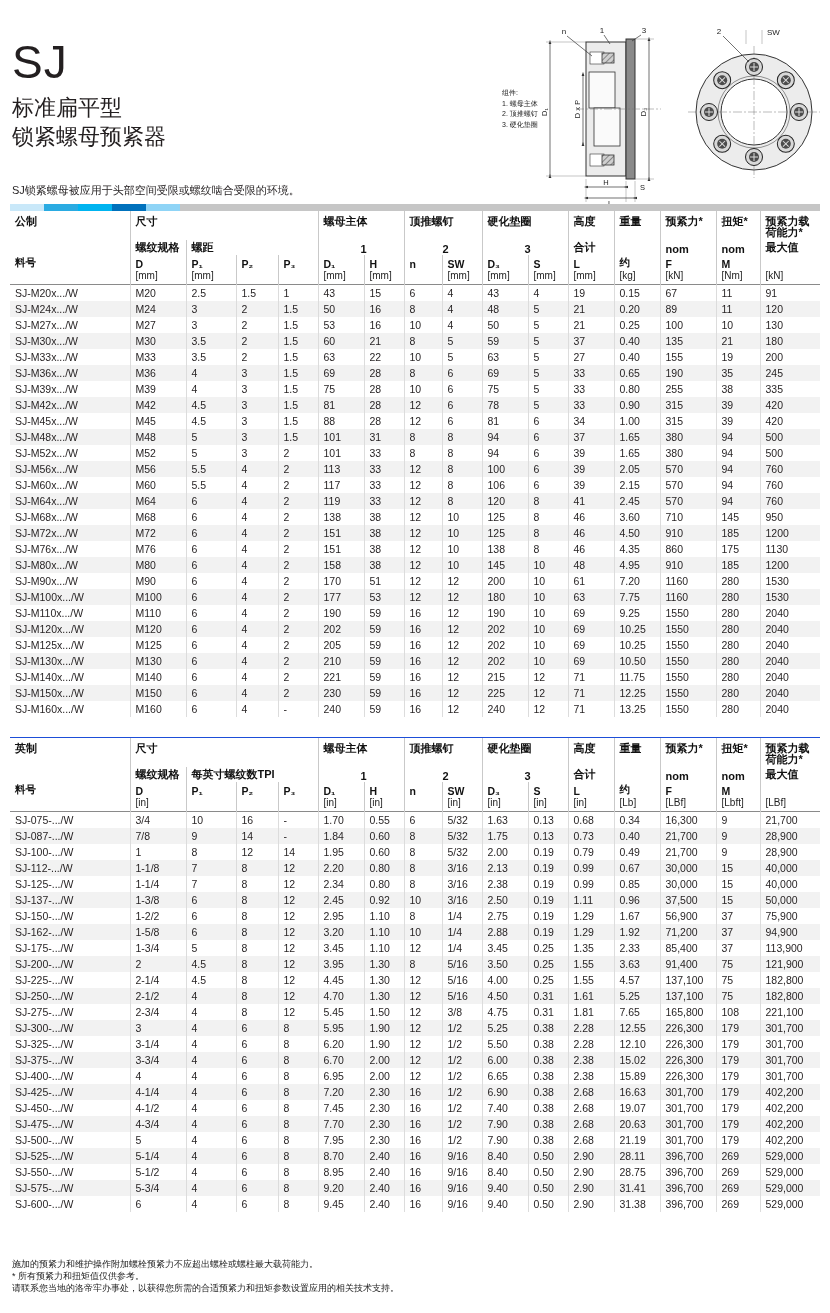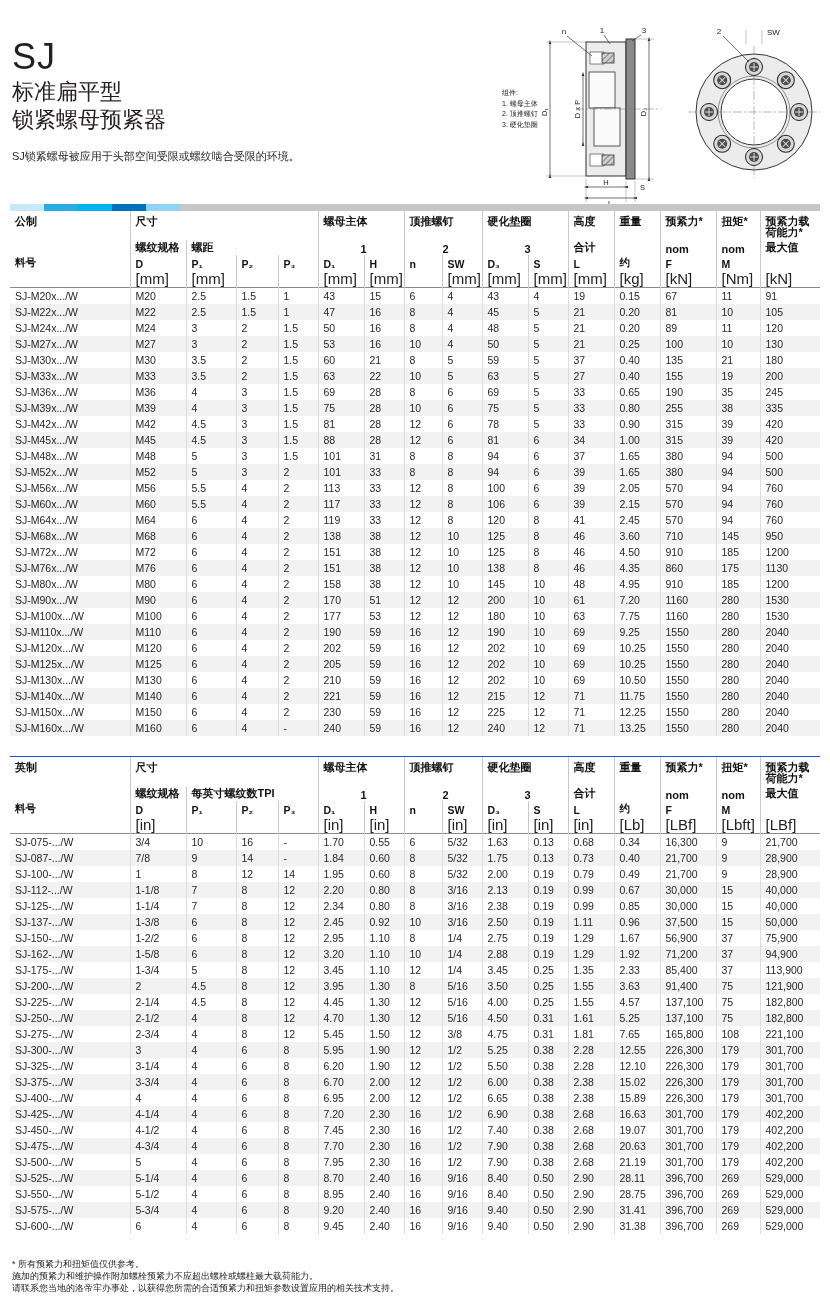--- a/index.html
+++ b/index.html
@@ -3,23 +3,23 @@
 <meta charset="utf-8">
 <style>
   html,body{margin:0;padding:0;}
   body{
     width:830px;height:1313px;position:relative;background:#fff;
     font-family:"Liberation Sans","DejaVu Sans",sans-serif;color:#231f20;
     overflow:hidden;
   }
   
   .header-block{position:absolute;left:12px;top:38px;width:460px;}
-  .sj-title{font-size:36px;font-weight:400;line-height:1.05;letter-spacing:1px;margin:0;}
-  .sj-subtitle{font-size:22px;font-weight:400;line-height:1.3;margin-top:2px;}
-  .sj-desc{font-size:11px;margin-top:14px;color:#231f20;}
+  .sj-title{font-size:46px;font-weight:400;line-height:1.05;letter-spacing:1px;margin:0;}
+  .sj-subtitle{font-size:22px;font-weight:400;line-height:1.3;margin-top:8px;}
+  .sj-desc{font-size:11px;margin-top:32px;color:#231f20;}
   
   .diagram{position:absolute;left:478px;top:24px;width:348px;height:185px;}
   .diagram-legend{position:absolute;left:24px;top:64px;font-size:7px;line-height:1.5;color:#222;}
   .diagram svg{position:absolute;left:58px;top:0;}
   .dim-text{font-size:7.5px;fill:#222;}
   .lbl-text{font-size:8px;fill:#222;}
   
   .tables{position:absolute;left:10px;top:204px;width:810px;}
   .color-bar{display:flex;height:7px;width:810px;}
   .color-bar div{height:7px;}
@@ -27,21 +27,21 @@
   th,td{text-align:left;padding:0 0 0 5px;overflow:hidden;white-space:nowrap;font-weight:normal;}
   th{border-left:1px solid #c9c9c9;}
   td{border-left:1px solid #dcdcdc;height:16px;line-height:16px;}
   th:first-child,td:first-child{border-left:none;}
   thead{border-bottom:1px solid #8a8a8a;}
   thead th{font-weight:bold;color:#111;}
   tr.gh th{font-size:11px;height:24px;vertical-align:top;padding-top:5px;white-space:normal;line-height:11px;}
   tr.sh th{height:15px;font-size:11px;vertical-align:bottom;}
   tr.sh th.num{text-align:center;}
   tr.ch th{height:15px;font-size:10.5px;vertical-align:bottom;}
-  tr.uh th{height:14px;font-weight:normal;font-size:15px;color:#222;vertical-align:top;}
+  tr.uh th{height:14px;font-weight:normal;font-size:10px;color:#222;vertical-align:top;}
   tbody tr:nth-child(even){background:#f2f2f2;}
   .imperial-wrap{margin-top:20px;border-top:1px solid #1d4ed8;}
   
   .footnotes{position:absolute;left:12px;top:1258px;font-size:9px;line-height:1.35;color:#222;}
 </style>
 </head>
 <body>
 
 <div class="header-block">
   <div class="sj-title">SJ</div>
@@ -282,38 +282,20 @@
           <td>4</td>
           <td>43</td>
           <td>4</td>
           <td>19</td>
           <td>0.15</td>
           <td>67</td>
           <td>11</td>
           <td>91</td>
         </tr>
         <tr>
-          <td>SJ-M22x.../W</td>
-          <td>M22</td>
-          <td>2.5</td>
-          <td>1.5</td>
-          <td>1</td>
-          <td>47</td>
-          <td>16</td>
-          <td>8</td>
-          <td>4</td>
-          <td>45</td>
-          <td>5</td>
-          <td>21</td>
-          <td>0.20</td>
-          <td>81</td>
-          <td>10</td>
-          <td>105</td>
-        </tr>
-        <tr>
           <td>SJ-M24x.../W</td>
           <td>M24</td>
           <td>3</td>
           <td>2</td>
           <td>1.5</td>
           <td>50</td>
           <td>16</td>
           <td>8</td>
           <td>4</td>
           <td>48</td>
@@ -1310,16 +1292,16 @@
             <td>396,700</td>
             <td>269</td>
             <td>529,000</td>
           </tr>
         </tbody>
     </table>
   </div>
 </div>
 
 <div class="footnotes">
+  <div>施加的预紧力和维护操作附加螺栓预紧力不应超出螺栓或螺柱最大载荷能力。</div>
   <div>* 所有预紧力和扭矩值仅供参考。</div>
-  <div>施加的预紧力和维护操作附加螺栓预紧力不应超出螺栓或螺柱最大载荷能力。</div>
   <div>请联系您当地的洛帝牢办事处，以获得您所需的合适预紧力和扭矩参数设置应用的相关技术支持。</div>
 </div>
 
 </body></html>

